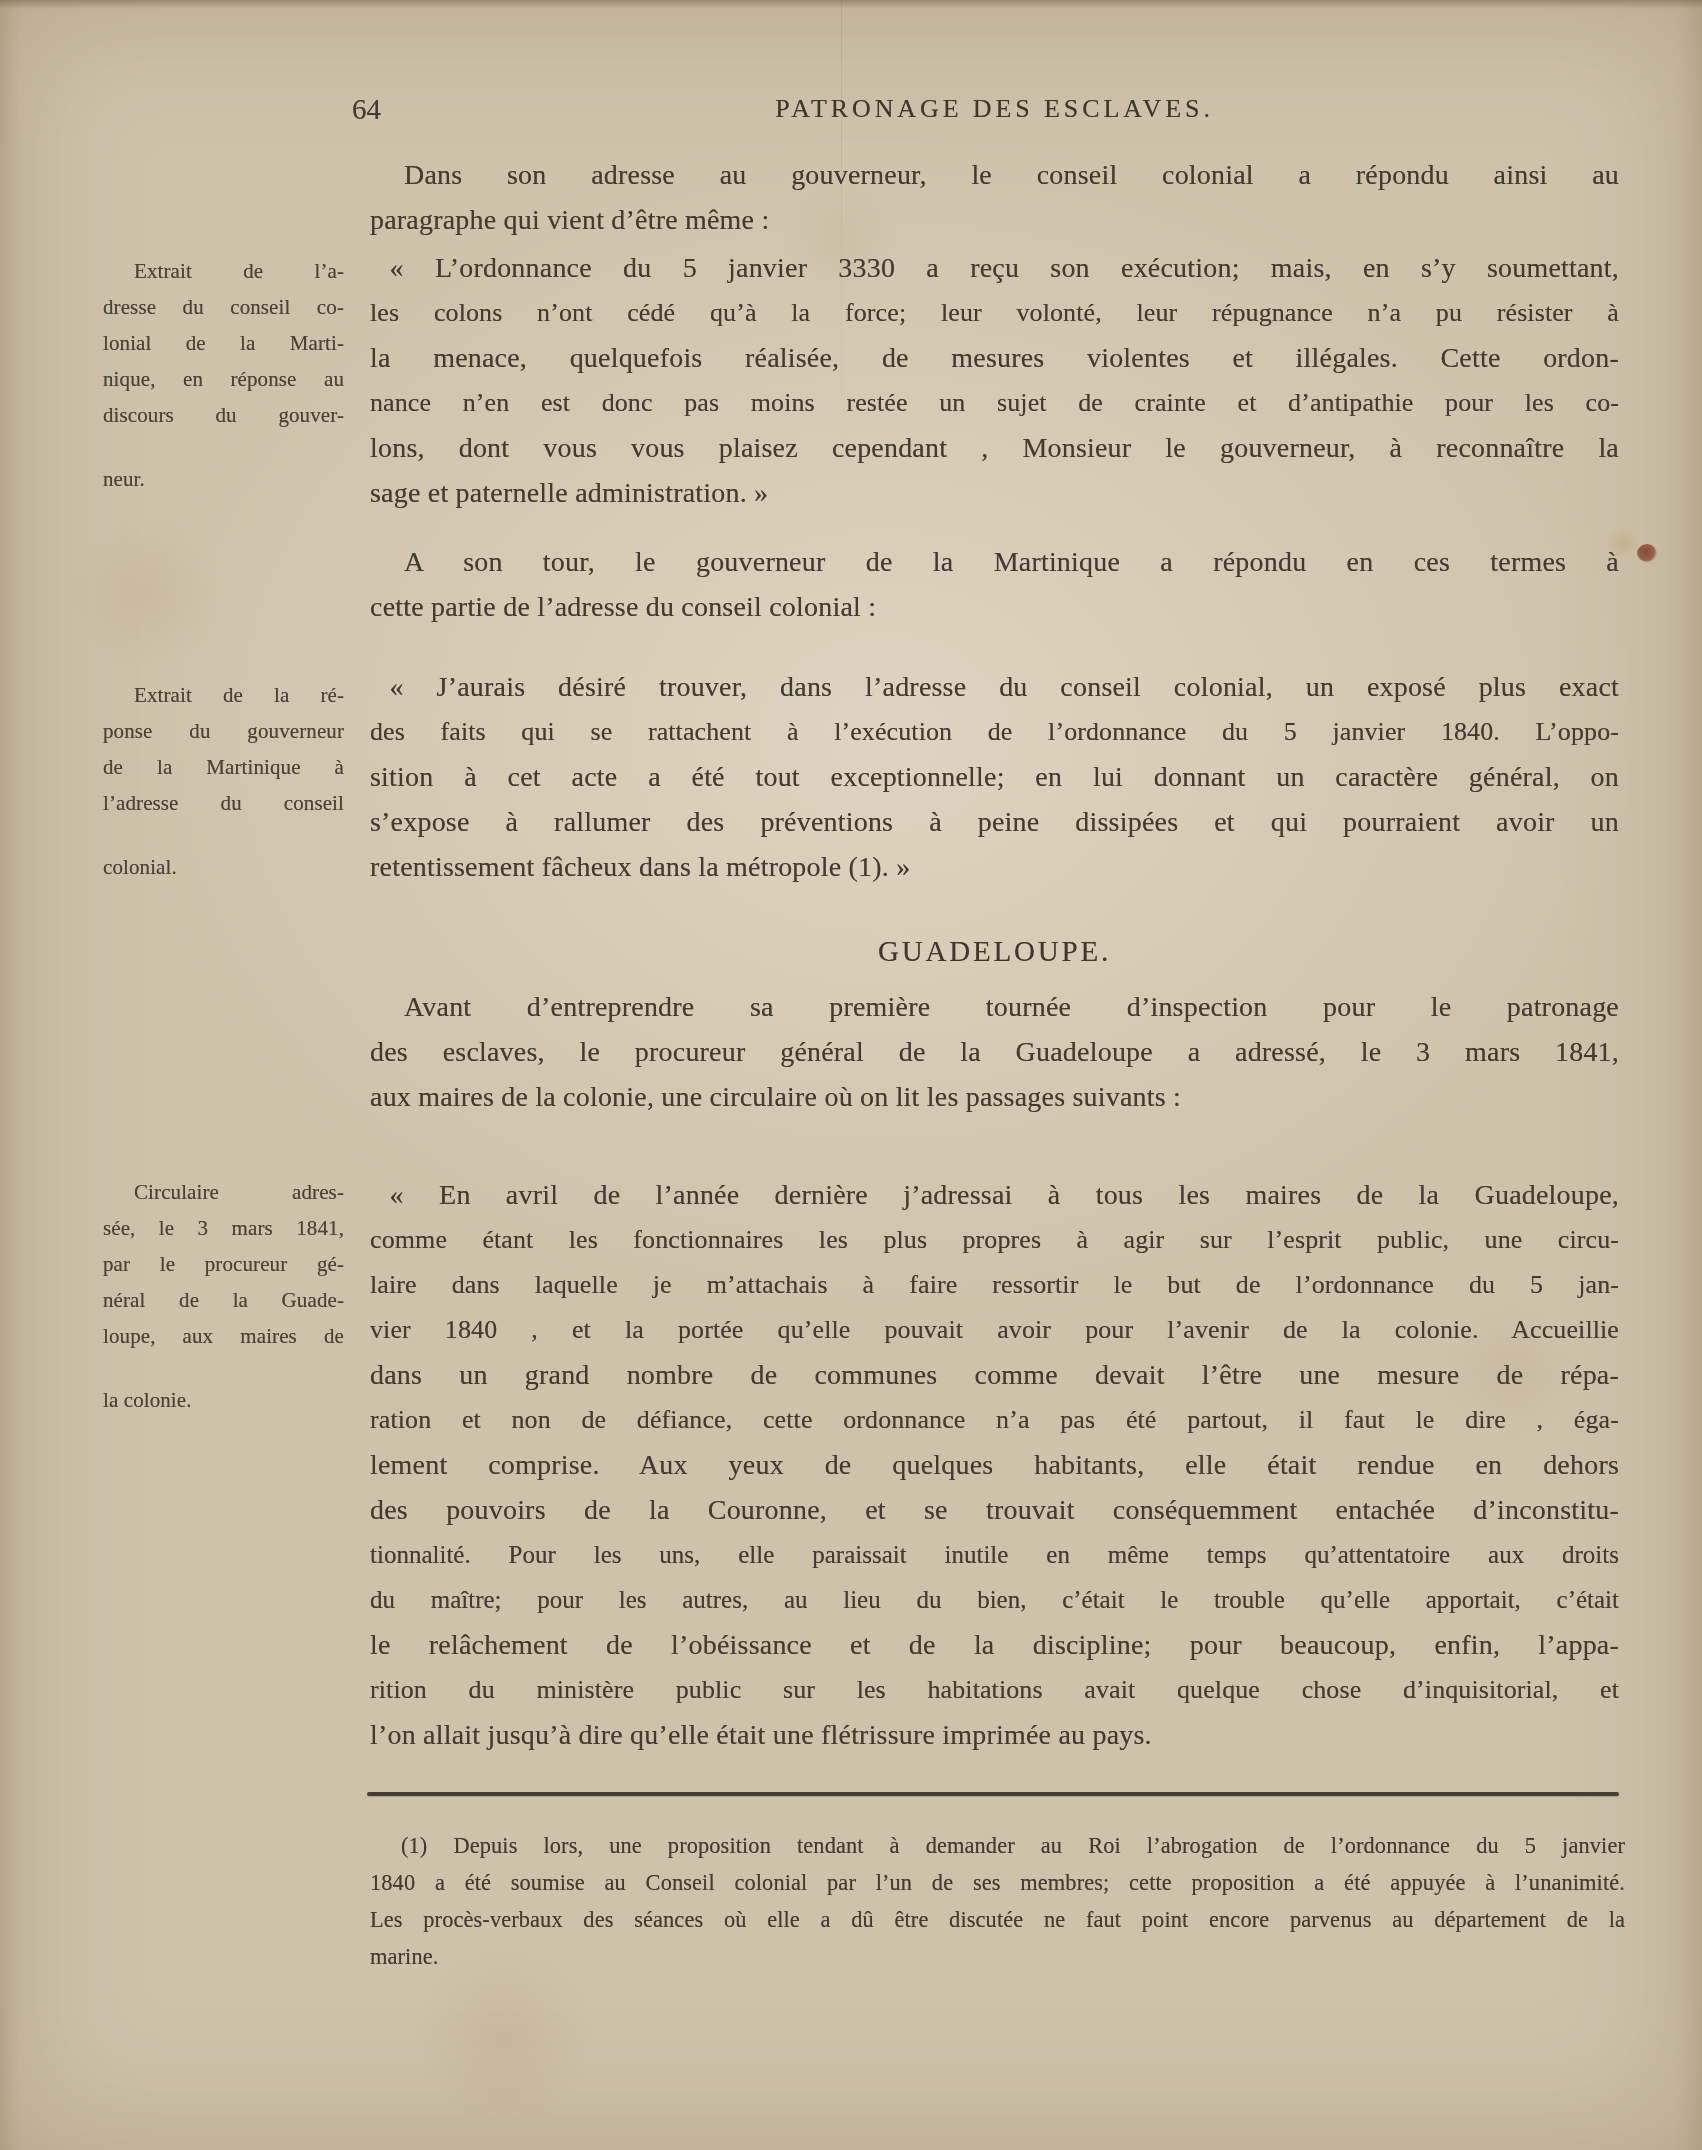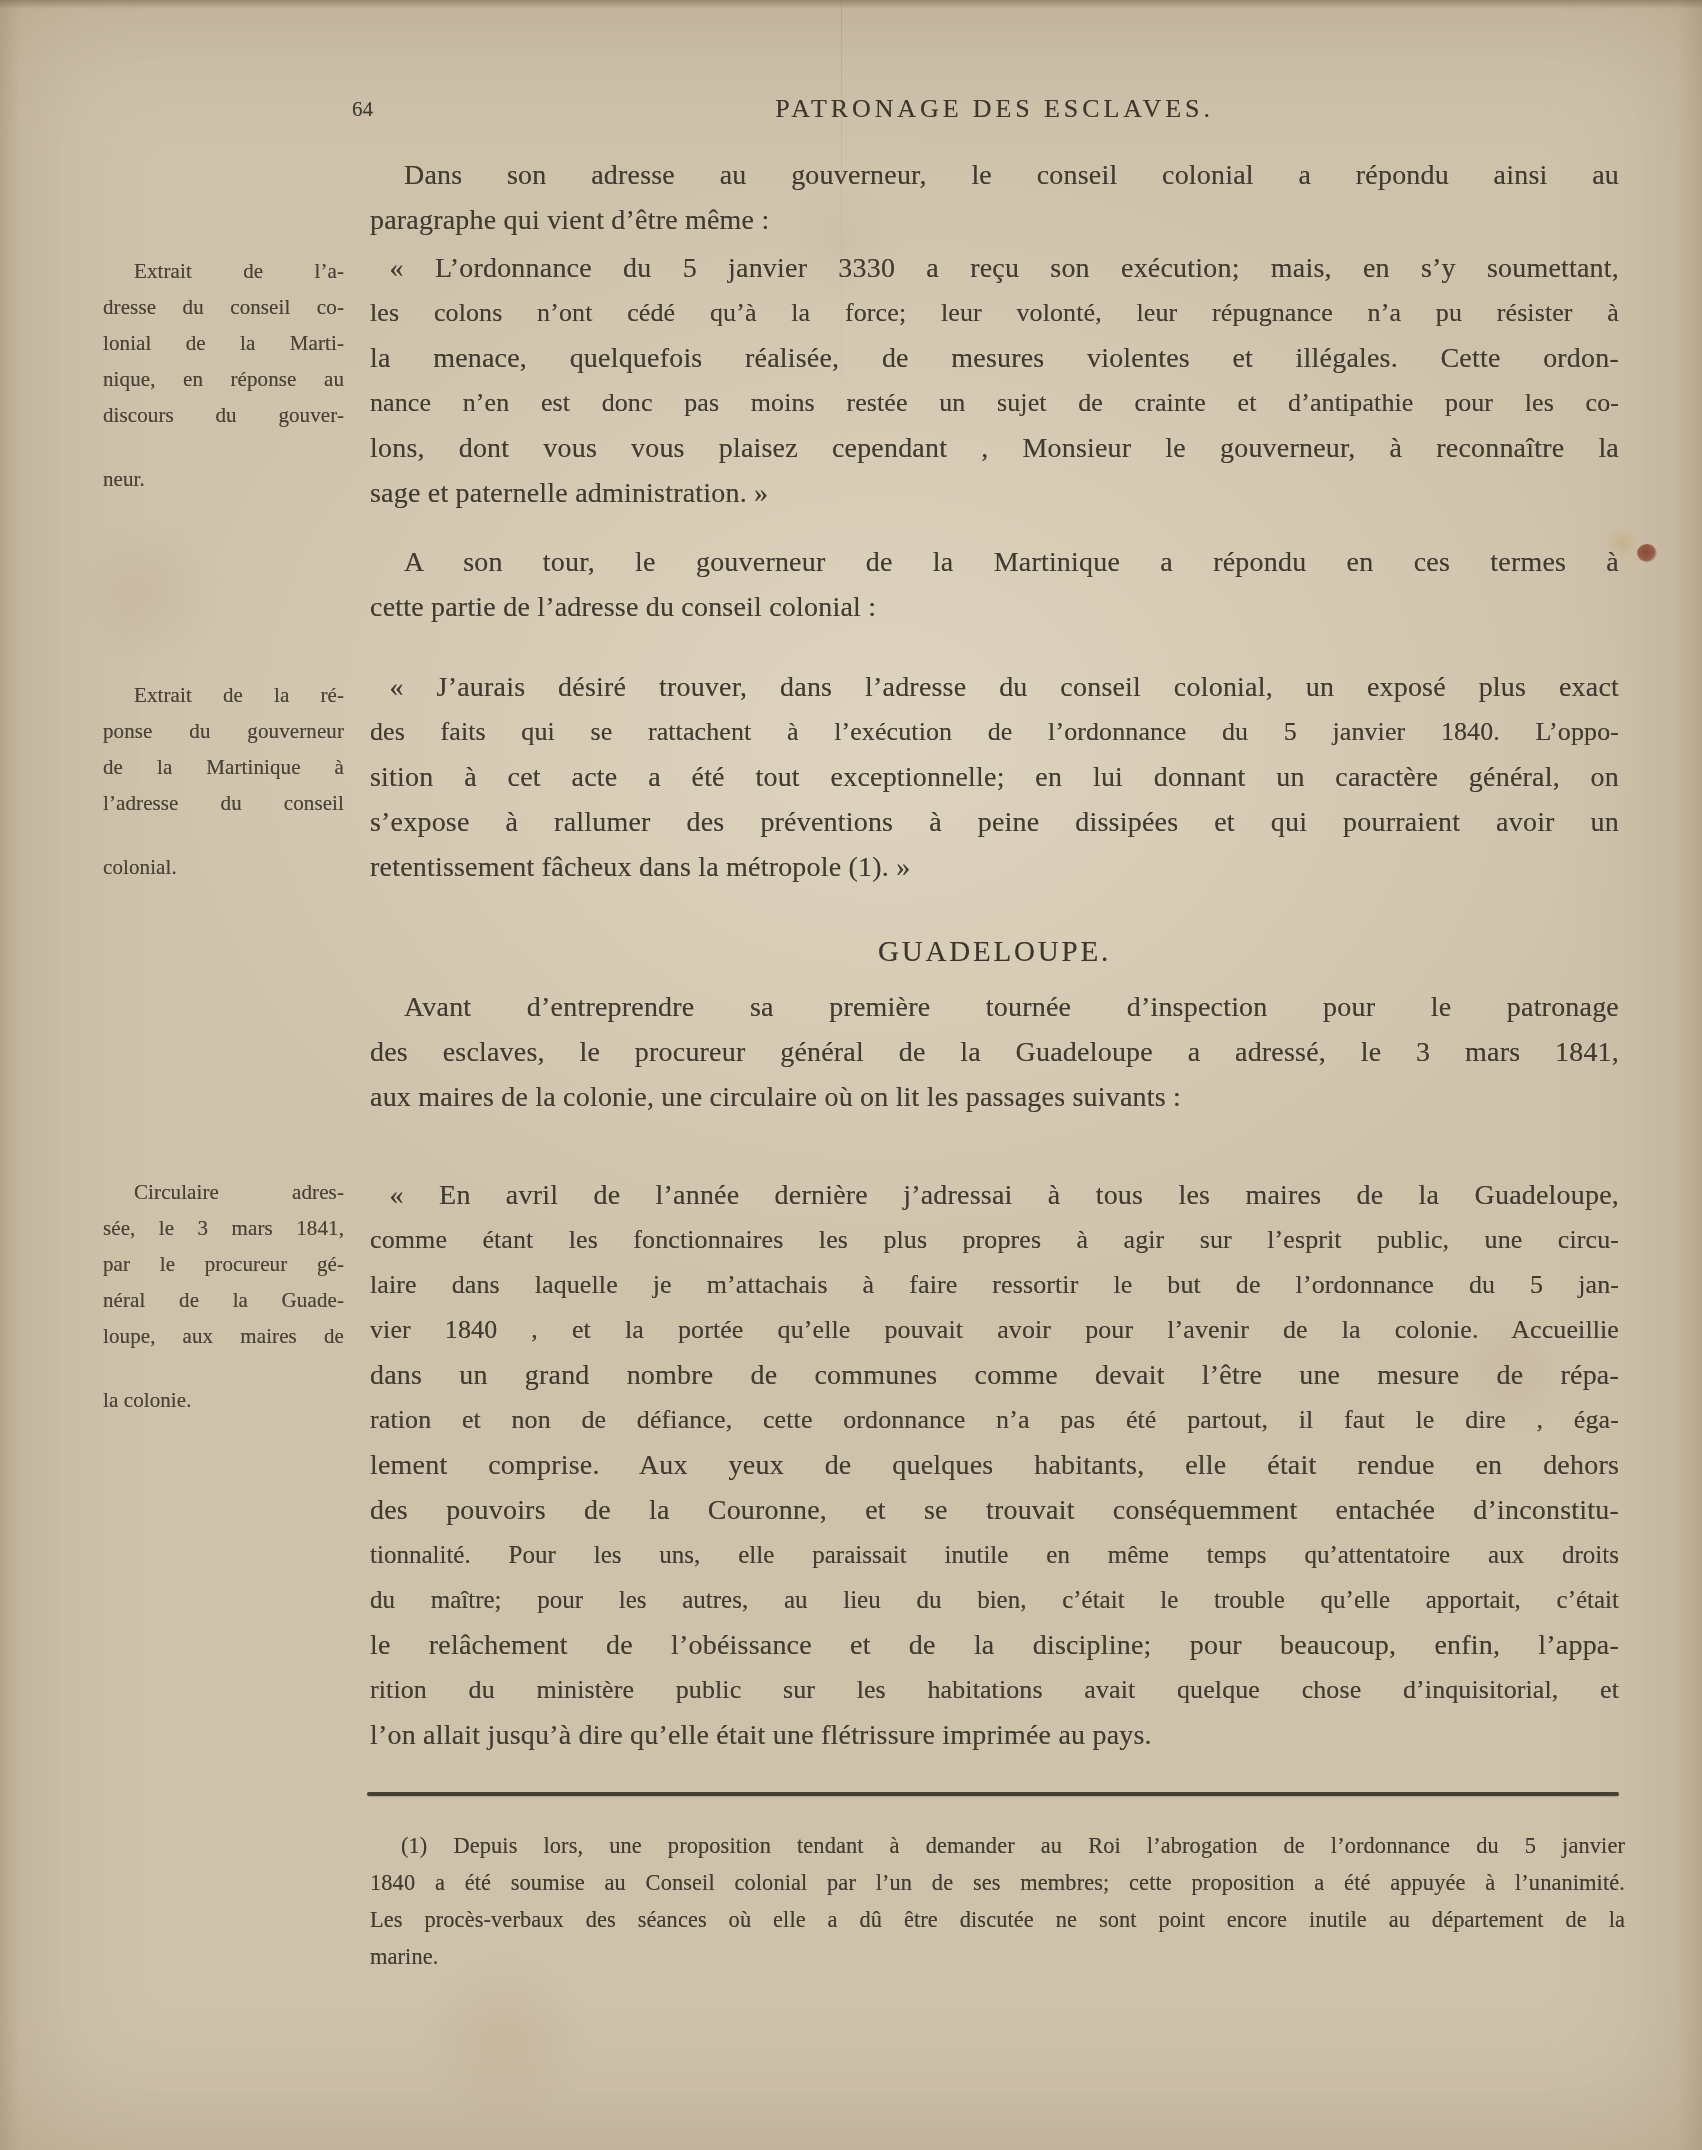--- a/index.html
+++ b/index.html
@@ -17,21 +17,21 @@
       linear-gradient(to bottom, rgba(104,84,52,0.45), rgba(104,84,52,0) 9px),
       linear-gradient(to right, rgba(110,88,55,0.16), rgba(110,88,55,0) 20px),
       linear-gradient(to left, rgba(110,88,55,0.14), rgba(110,88,55,0) 25px);
     box-shadow: inset 0 0 134px rgba(115,92,60,0.30);
     font-family:"Liberation Serif","DejaVu Serif",serif;
     color:#423b31;
   }
   .txt{ text-shadow:0 0 0.6px rgba(66,59,49,.55); }
 
   
-  .pagenum{position:absolute;left:352px;top:94px;font-size:21px;line-height:31px;}
+  .pagenum{position:absolute;left:352px;top:94px;font-size:29px;line-height:31px;}
   .runtitle{
     position:absolute;left:370px;top:93px;width:1249px;
     text-align:center;font-size:26px;line-height:32px;letter-spacing:3.9px;color:#3e372d;
   }
 
   
   .para{position:absolute;left:370px;width:1249px;}
   .bline{
     font-size:28px;line-height:45px;
     text-align:justify;text-align-last:justify;
@@ -169,21 +169,21 @@
     <div class="bline">le relâchement de l’obéissance et de la discipline; pour beaucoup, enfin, l’appa-</div>
     <div class="bline t1">rition du ministère public sur les habitations avait quelque chose d’inquisitorial, et</div>
     <div class="bline last">l’on allait jusqu’à dire qu’elle était une flétrissure imprimée au pays.</div>
   </div>
 
   <div class="footrule"></div>
 
   <div class="footnote txt">
     <div class="fline find">(1) Depuis lors, une proposition tendant à demander au Roi l’abrogation de l’ordonnance du 5 janvier</div>
     <div class="fline">1840 a été soumise au Conseil colonial par l’un de ses membres; cette proposition a été appuyée à l’unanimité.</div>
-    <div class="fline">Les procès-verbaux des séances où elle a dû être discutée ne sont point encore inutile au département de la</div>
+    <div class="fline">Les procès-verbaux des séances où elle a dû être discutée ne faut point encore parvenus au département de la</div>
     <div class="fline last">marine.</div>
   </div>
 
   <div class="smudge"></div>
   <div class="inkspot"></div>
   <div class="fold"></div>
 
 </div>
 
 

